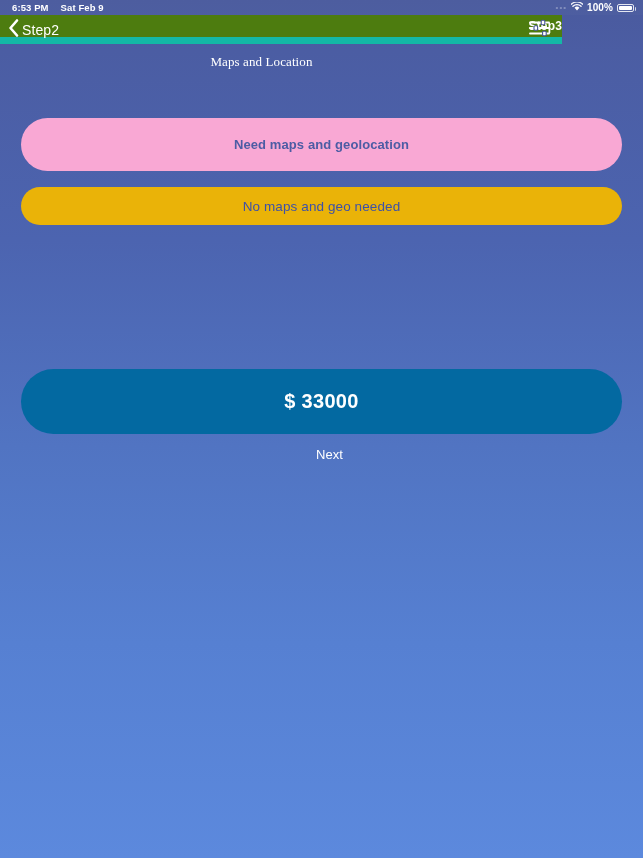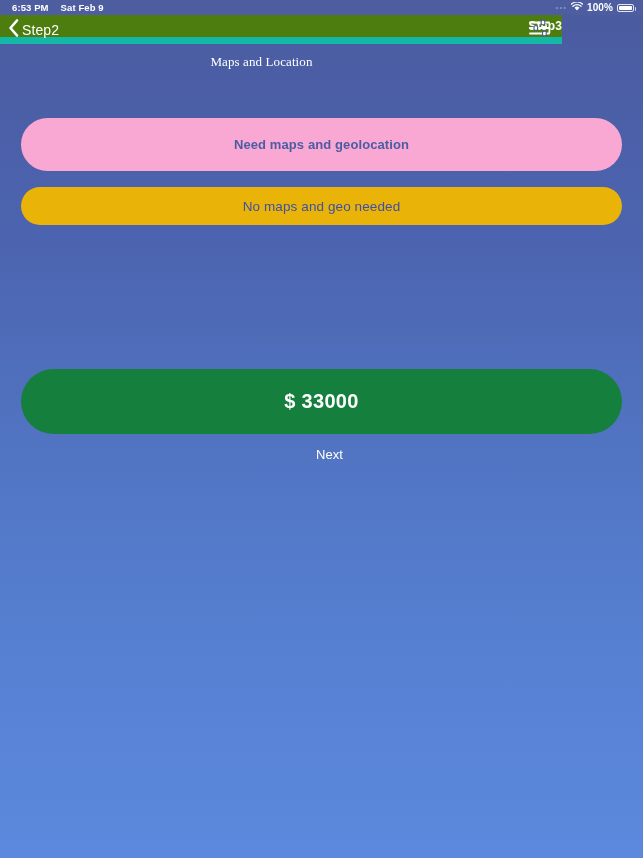--- a/index.html
+++ b/index.html
@@ -92,21 +92,21 @@
     font-size:13px; font-weight:700; letter-spacing:.1px;
   }
   .opt-nomaps {
     top:180px; height:38px;
     background:#eab308;
     color:#3d51a8;
     font-size:13.5px; font-weight:400; letter-spacing:.1px;margin-top:7px;
   }
   .price-btn {
     top:369px; height:65px;
-    background:#15803d;
+    background:#0369a1;
     color:#ffffff;
     font-size:20px; font-weight:700; letter-spacing:.3px;
   }
   .next-label {
     position:absolute; top:447px; left:0; width:643px;
     text-align:center; font-size:13px; color:#ffffff;
     letter-spacing:.1px; cursor:pointer;margin-left:8px;
   }
 </style>
 </head>

